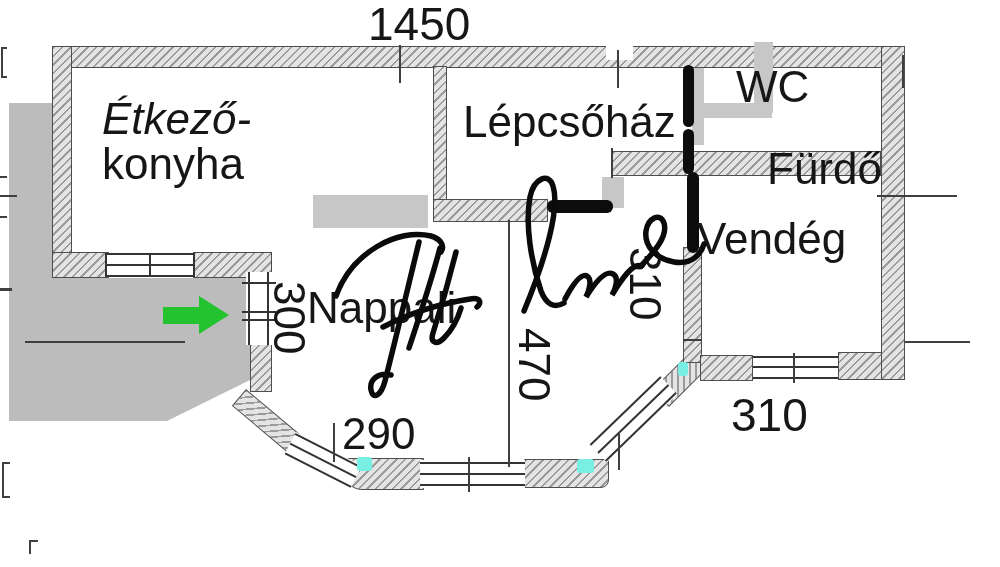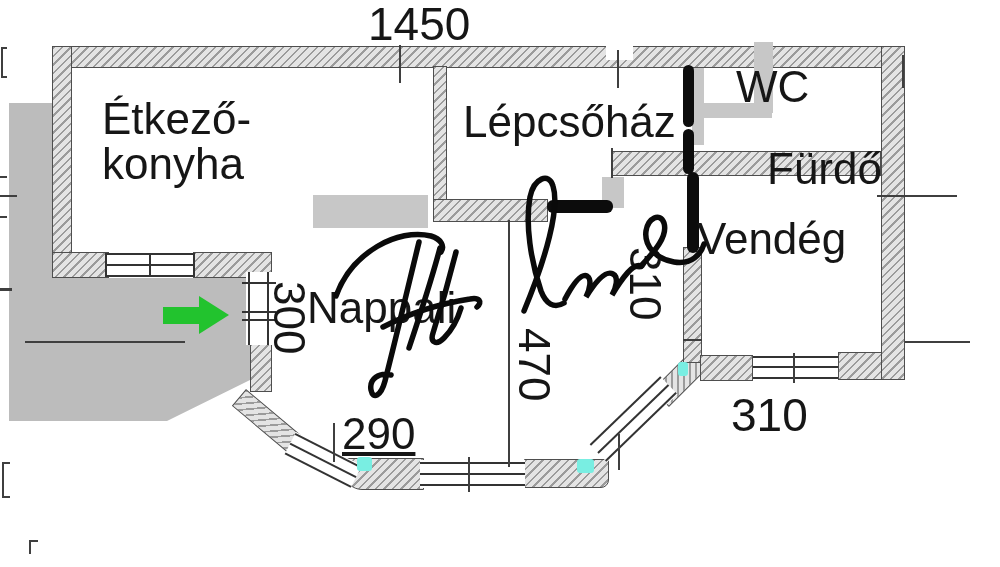--- a/index.html
+++ b/index.html
@@ -138,29 +138,29 @@
   <div class="cyan" style="left:357px;top:457px;width:15px;height:14px;"></div>
   <div class="cyan" style="left:577px;top:459px;width:17px;height:14px;"></div>
   <div class="cyan" style="left:678px;top:362px;width:10px;height:14px;"></div>
 
   <div class="arrow" aria-label="green-right-arrow">
     <div class="shaft" style="background:#22c32e;"></div>
     <div class="head"></div>
   </div>
 
   <div class="lbl s46" style="left:368px;top:0px;">1450</div>
-  <div class="lbl s44" style="left:102px;top:96px;">Étkező-</div>
+  <div class="lbl s44" style="left:102px;top:96px;font-style:italic;">Étkező-</div>
   <div class="lbl s44" style="left:102px;top:141px;">konyha</div>
   <div class="lbl s44" style="left:463px;top:99px;text-align:right;">Lépcsőház</div>
   <div class="lbl s44" style="left:696px;top:64px;margin-left:40px;">WC</div>
   <div class="lbl s44" style="left:767px;top:106px;margin-top:40px;">Fürdő</div>
   <div class="lbl s44" style="left:697px;top:216px;">Vendég</div>
   <div class="lbl s44" style="left:307px;top:285px;">Nappali</div>
 
-  <div class="lbl s44" style="left:342px;top:411px;text-decoration:underline;">290</div>
+  <div class="lbl s44" style="left:342px;top:411px;">290</div>
   <div class="lbl s46" style="left:731px;top:391px;">310</div>
   <div class="lbl s44 rot" style="left:312px;top:281px;">300</div>
   <div class="lbl s44 rot" style="left:668px;top:247px;">310</div>
   <div class="lbl s44 rot" style="left:557px;top:328px;">470</div>
 
   <svg class="sig" width="1000" height="567" viewBox="0 0 1000 567" aria-label="Tóth Linda">
     <g fill="none" stroke="#0a0a0a" stroke-width="5.5" stroke-linecap="round">
       <path d="M336,296 C352,252 398,228 431,236 C441,239 445,246 441,252"></path>
       <path d="M419,242 C409,283 396,338 385,381 C381,396 373,400 371,390 C369,379 379,372 391,375"></path>
       <path d="M440,248 C431,282 419,318 409,348"></path>

